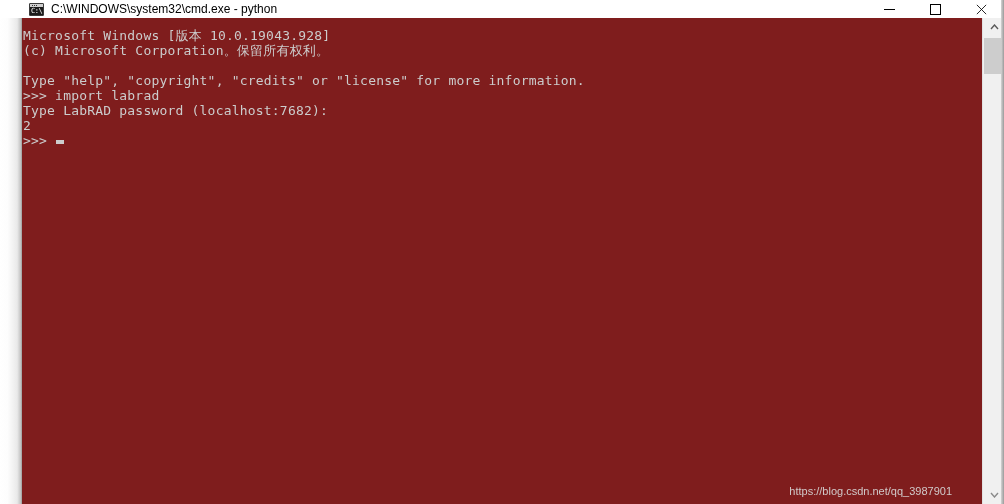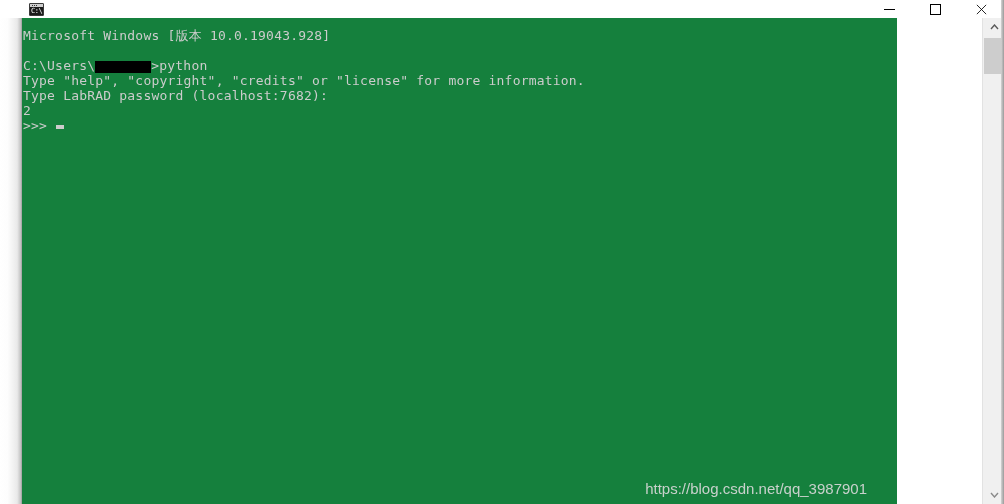--- a/index.html
+++ b/index.html
@@ -110,23 +110,23 @@
     width: 22px;
     height: 486px;
     background: linear-gradient(to right, #ffffff 0%, #fdfdfd 35%, #e9e9e9 78%, #bdbdbd 96%, #8f8f8f 100%);
   }
 
   
   .console {
     position: absolute;
     left: 22px;
     top: 18px;
-    width: 875px;
+    width: 960px;
     height: 486px;
-    background: #15803d;
+    background: #7f1d1d;
     overflow: hidden;
   }
   .console-inner {
     position: absolute;
     left: 1px;
     top: 10px;
     right: 0;
     bottom: 0;
   }
   .term-line {
@@ -159,21 +159,21 @@
     background: #000000;
     vertical-align: middle;
   }
 
   
   .watermark {
     position: absolute;
     right: 30px;
     bottom: 7px;
     font-family: "Liberation Sans", sans-serif;
-    font-size: 15px;
+    font-size: 11px;
     color: #d8d8d8;
     white-space: nowrap;
     opacity: 0.92;
   }
 
   
   .scrollbar {
     position: absolute;
     right: 0;
     top: 18px;
@@ -219,20 +219,21 @@
   <div class="titlebar">
     <div class="title-left">
       <span class="cmd-icon">
         <span class="bar">
             <i></i>
             <i></i>
             <i></i>
           </span>
         <span class="glyph">C:\</span>
       </span>
+      <span class="title-text">C:\WINDOWS\system32\cmd.exe - python</span>
     </div>
 
     <div class="win-buttons">
       <div class="win-btn">
         <svg width="13" height="11" viewBox="0 0 13 11">
           <line x1="1" y1="5.5" x2="12" y2="5.5" stroke="#000" stroke-width="1"></line>
         </svg>
       </div>
       <div class="win-btn">
         <svg width="13" height="11" viewBox="0 0 13 11">
@@ -246,23 +247,24 @@
         </svg>
       </div>
     </div>
   </div>
 
   <div class="left-gutter"></div>
 
   <div class="console">
     <div class="console-inner" id="console-lines">
         <div class="term-line"><span>Microsoft Windows [版本 10.0.19043.928]</span></div>
+        <div class="term-line"><span>(c) Microsoft Corporation。保留所有权利。</span></div>
         <div class="term-line blank"><span>&nbsp;</span></div>
-        <div class="term-line"><span>C:\Users\</span><span class="redacted"></span><span>&gt;python</span></div>
         <div class="term-line"><span>Type "help", "copyright", "credits" or "license" for more information.</span></div>
+        <div class="term-line"><span>&gt;&gt;&gt; import labrad</span></div>
         <div class="term-line"><span>Type LabRAD password (localhost:7682):</span></div>
         <div class="term-line"><span>2</span></div>
         <div class="term-line cursor-line"><span>&gt;&gt;&gt; </span><span class="cursor-block"></span></div>
       </div>
 
     <div class="watermark">https://blog.csdn.net/qq_3987901</div>
   </div>
 
   <div class="scrollbar">
     <div class="sb-arrow up">

